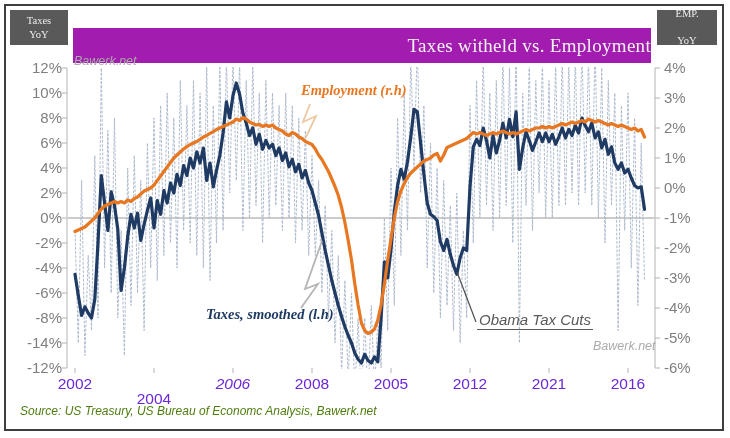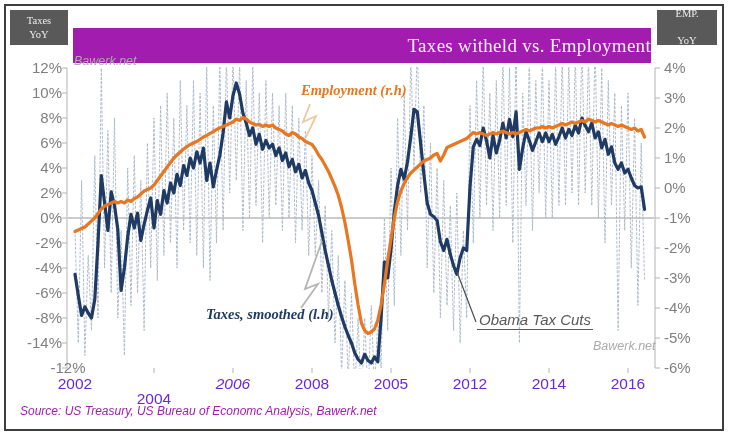--- a/index.html
+++ b/index.html
@@ -14,21 +14,21 @@
   #titlebar{position:absolute;left:73px;top:28px;width:578px;height:35px;background:#a21caf;
     display:flex;align-items:center;justify-content:flex-end;}
   #titlebar .t{color:#f2f2f2;font-family:"Liberation Serif",serif;font-size:19px;letter-spacing:.3px;}
   #plot{position:absolute;left:0;top:0;width:730px;height:438px;}
   .ylab{position:absolute;color:#7f7f7f;font-size:15px;white-space:nowrap;}
   .ylab.left{text-align:right;width:44px;}
   .xlab{position:absolute;color:#6d28d9;font-size:15.5px;width:64px;text-align:center;top:375px;}
   .wm{position:absolute;color:#ababab;font-style:italic;font-size:12.5px;font-family:"Liberation Sans",sans-serif;}
   #wm1{left:74px;top:54px;}
   #wm2{left:593px;top:339px;}
-  #src{position:absolute;left:20px;top:404px;color:#a21caf;font-style:italic;font-size:12px;}
+  #src{position:absolute;left:20px;top:404px;color:#4d7c0f;font-style:italic;font-size:12px;}
   .serlab{position:absolute;font-family:"Liberation Serif",serif;font-style:italic;font-weight:bold;font-size:14.5px;white-space:nowrap;}
   #emplab{left:301px;top:82px;color:#e87722;}
   #taxlab{left:206px;top:306px;color:#1f3a63;}
   #obama{position:absolute;left:477px;top:311px;color:#595959;font-style:italic;font-size:15px;
     border-bottom:1.5px solid #595959;padding:0 2px 1px 2px;white-space:nowrap;}
 </style>
 </head>
 <body>
 
 <div id="card">
@@ -113,39 +113,39 @@
       <div class="ylab left" style="position: absolute; right: 668px; top: 109px;">8%</div>
       <div class="ylab left" style="position: absolute; right: 668px; top: 134px;">6%</div>
       <div class="ylab left" style="position: absolute; right: 668px; top: 159px;">4%</div>
       <div class="ylab left" style="position: absolute; right: 668px; top: 184px;">2%</div>
       <div class="ylab left" style="position: absolute; right: 668px; top: 209px;">0%</div>
       <div class="ylab left" style="position: absolute; right: 668px; top: 234px;">-2%</div>
       <div class="ylab left" style="position: absolute; right: 668px; top: 259px;">-4%</div>
       <div class="ylab left" style="position: absolute; right: 668px; top: 284px;">-6%</div>
       <div class="ylab left" style="position: absolute; right: 668px; top: 309px;">-8%</div>
       <div class="ylab left" style="position: absolute; right: 668px; top: 334px;">-14%</div>
-      <div class="ylab left" style="position: absolute; right: 640px; top: 359px; text-align: center;">-12%</div>
+      <div class="ylab left" style="position: absolute; right: 668px; top: 359px;">-12%</div>
       <div class="ylab" style="position: absolute; left: 664px; top: 59px;">4%</div>
       <div class="ylab" style="position: absolute; left: 664px; top: 89px;">3%</div>
       <div class="ylab" style="position: absolute; left: 664px; top: 119px;">2%</div>
       <div class="ylab" style="position: absolute; left: 664px; top: 149px;">1%</div>
       <div class="ylab" style="position: absolute; left: 664px; top: 179px;">0%</div>
       <div class="ylab" style="position: absolute; left: 664px; top: 209px;">-1%</div>
       <div class="ylab" style="position: absolute; left: 664px; top: 239px;">-2%</div>
       <div class="ylab" style="position: absolute; left: 664px; top: 269px;">-3%</div>
       <div class="ylab" style="position: absolute; left: 664px; top: 299px;">-4%</div>
       <div class="ylab" style="position: absolute; left: 664px; top: 329px;">-5%</div>
       <div class="ylab" style="position: absolute; left: 664px; top: 359px;">-6%</div>
       <div class="xlab" style="position: absolute; left: 43px;">2002</div>
       <div class="xlab" style="position: absolute; left: 122px; margin-top: 15px;">2004</div>
       <div class="xlab" style="position: absolute; left: 201px; font-style: italic;">2006</div>
       <div class="xlab" style="position: absolute; left: 280px;">2008</div>
       <div class="xlab" style="position: absolute; left: 359px;">2005</div>
       <div class="xlab" style="position: absolute; left: 438px;">2012</div>
-      <div class="xlab" style="position: absolute; left: 517px;">2014</div>
+      <div class="xlab" style="position: absolute; left: 517px;">2021</div>
       <div class="xlab" style="position: absolute; left: 596px;">2016</div>
     </div>
 
   <div id="wm1" class="wm">Bawerk.net</div>
   <div id="wm2" class="wm">Bawerk.net</div>
 
   <div id="emplab" class="serlab">Employment (r.h)</div>
   <div id="taxlab" class="serlab">Taxes, smoothed (l.h)</div>
   <div id="obama">Obama Tax Cuts</div>
 

